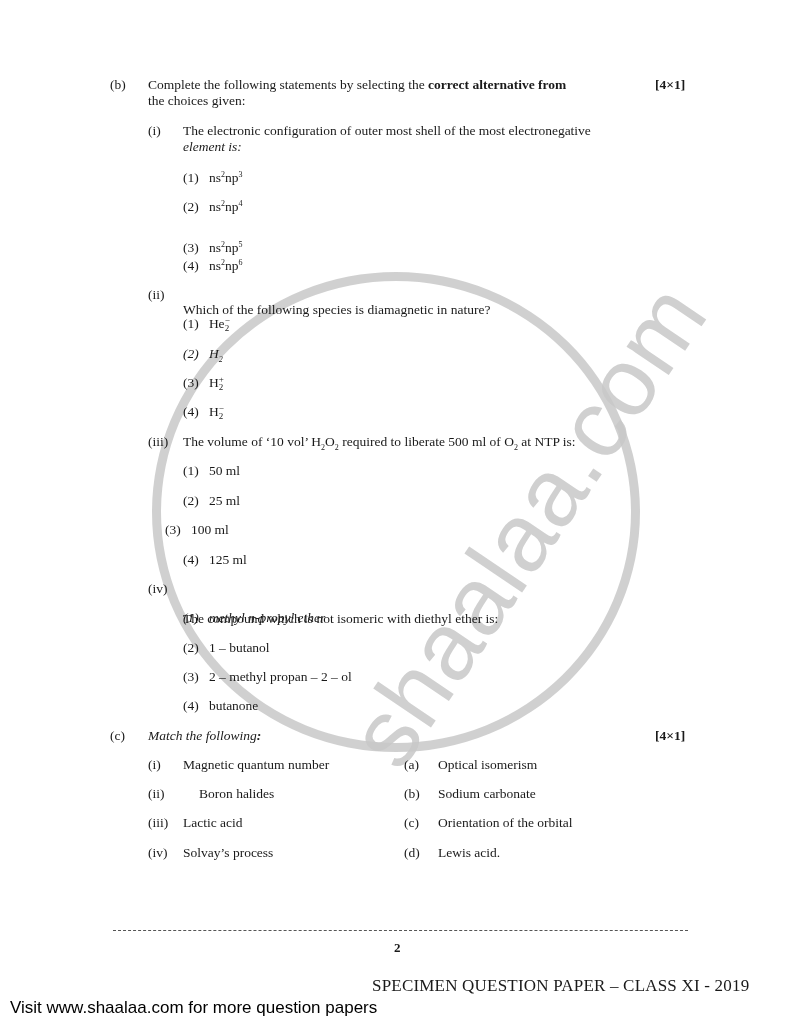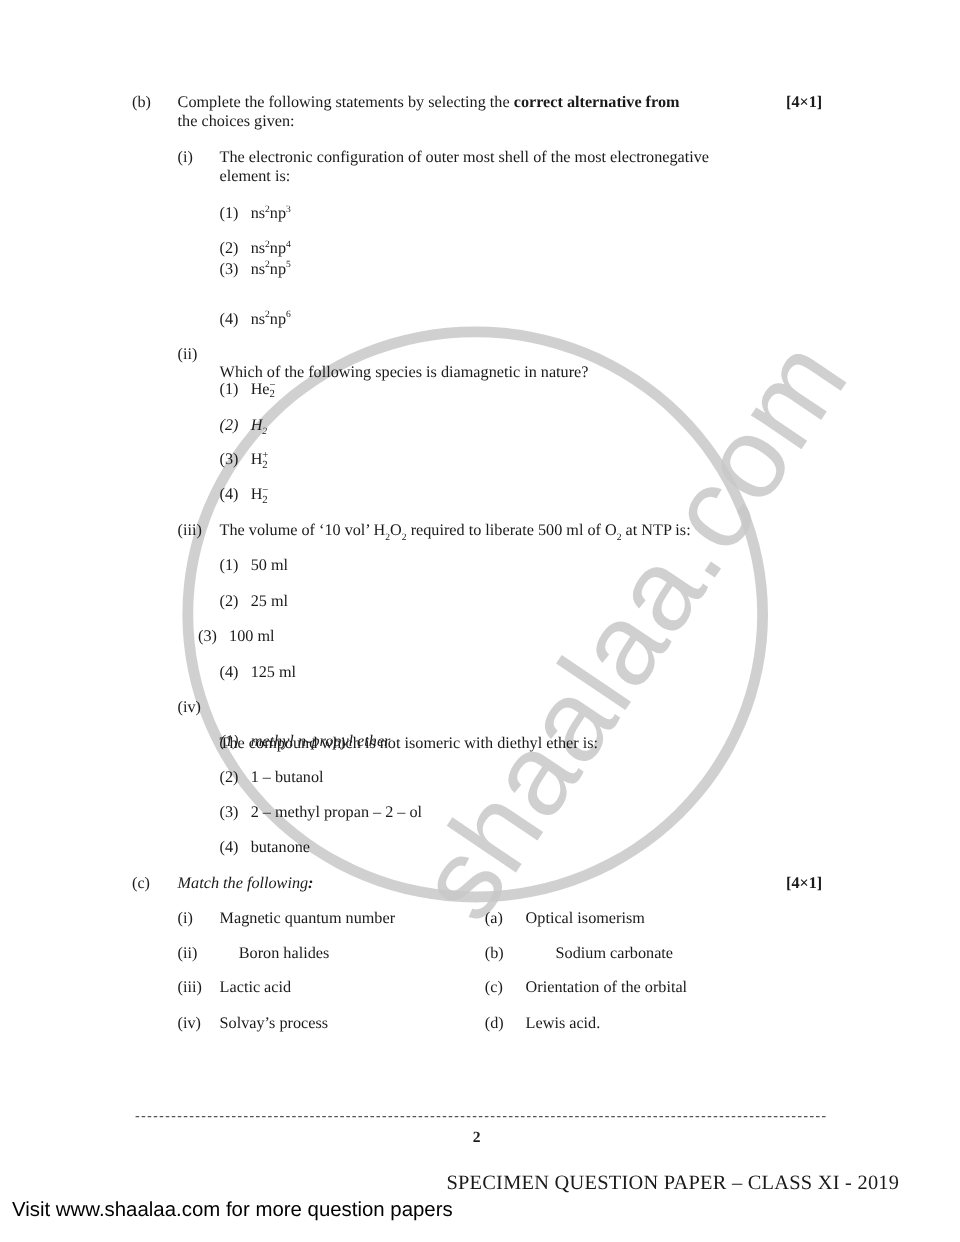--- a/index.html
+++ b/index.html
@@ -35,25 +35,25 @@
 <div class="watermark-ring"></div>
 <div class="abs watermark-text">shaalaa.com</div>
 
 <div class="abs t" style="left:110px; top:77px;">(b)</div>
 <div class="abs t" style="left:148px; top:77px;"><span>Complete   the   following   statements by selecting the </span><span class="b">correct alternative from</span></div>
 <div class="abs t b" style="left:655px; top:77px;">[4×1]</div>
 <div class="abs t" style="left:148px; top:93px;">the choices given:</div>
 
 <div class="abs t" style="left:148px; top:123px;">(i)</div>
 <div class="abs t" style="left:183px; top:123px;">The electronic configuration of outer most shell of the most electronegative</div>
-<div class="abs t" style="left:183px; top:139px;">element is:</div>
+<div class="abs t" style="left:183px; top:139px;font-style:italic;">element is:</div>
 
 <div class="abs t" style="left:183px; top:170px;"><span>(1)</span>&nbsp;&nbsp;&nbsp;<span>ns</span><sup>2</sup><span>np</span><sup>3</sup></div>
 <div class="abs t" style="left:183px; top:199px;"><span>(2)</span>&nbsp;&nbsp;&nbsp;<span>ns</span><sup>2</sup><span>np</span><sup>4</sup></div>
-<div class="abs t" style="left:183px; top:216px;"><span>(3)</span>&nbsp;&nbsp;&nbsp;<span>ns</span><sup>2</sup><span>np</span><sup>5</sup></div>
+<div class="abs t" style="left:183px; top:240px;"><span>(3)</span>&nbsp;&nbsp;&nbsp;<span>ns</span><sup>2</sup><span>np</span><sup>5</sup></div>
 <div class="abs t" style="left:183px; top:258px;"><span>(4)</span>&nbsp;&nbsp;&nbsp;<span>ns</span><sup>2</sup><span>np</span><sup>6</sup></div>
 
 <div class="abs t" style="left:148px; top:287px;">(ii)</div>
 <div class="abs t" style="left:183px; top:302px;">Which of the following species is diamagnetic in nature?</div>
 
 <div class="abs t" style="left:183px; top:316px;"><span>(1)</span>&nbsp;&nbsp;&nbsp;<span>He</span><span class="ion"><span class="sp">−</span><span class="sb">2</span></span></div>
 <div class="abs t" style="left:183px; top:346px;font-style:italic;"><span>(2)</span>&nbsp;&nbsp;&nbsp;<span>H</span><sub>2</sub></div>
 <div class="abs t" style="left:183px; top:375px;"><span>(3)</span>&nbsp;&nbsp;&nbsp;<span>H</span><span class="ion"><span class="sp">+</span><span class="sb">2</span></span></div>
 <div class="abs t" style="left:183px; top:404px;"><span>(4)</span>&nbsp;&nbsp;&nbsp;<span>H</span><span class="ion"><span class="sp">−</span><span class="sb">2</span></span></div>
 
@@ -78,21 +78,21 @@
 <div class="abs t b" style="left:655px; top:728px;">[4×1]</div>
 
 <div class="abs t" style="left:148px; top:757px;">(i)</div>
 <div class="abs t" style="left:183px; top:757px;">Magnetic quantum number</div>
 <div class="abs t" style="left:404px; top:757px;">(a)</div>
 <div class="abs t" style="left:438px; top:757px;">Optical isomerism</div>
 
 <div class="abs t" style="left:148px; top:786px;">(ii)</div>
 <div class="abs t" style="left:183px; top:786px;margin-left:16px;">Boron halides</div>
 <div class="abs t" style="left:404px; top:786px;">(b)</div>
-<div class="abs t" style="left:438px; top:786px;margin-left:25px;">Sodium carbonate</div>
+<div class="abs t" style="left:438px; top:786px;">Sodium carbonate</div>
 
 <div class="abs t" style="left:148px; top:815px;">(iii)</div>
 <div class="abs t" style="left:183px; top:815px;">Lactic acid</div>
 <div class="abs t" style="left:404px; top:815px;">(c)</div>
 <div class="abs t" style="left:438px; top:815px;">Orientation of the orbital</div>
 
 <div class="abs t" style="left:148px; top:845px;">(iv)</div>
 <div class="abs t" style="left:183px; top:845px;">Solvay’s process</div>
 <div class="abs t" style="left:404px; top:845px;">(d)</div>
 <div class="abs t" style="left:438px; top:845px;">Lewis acid.</div>

